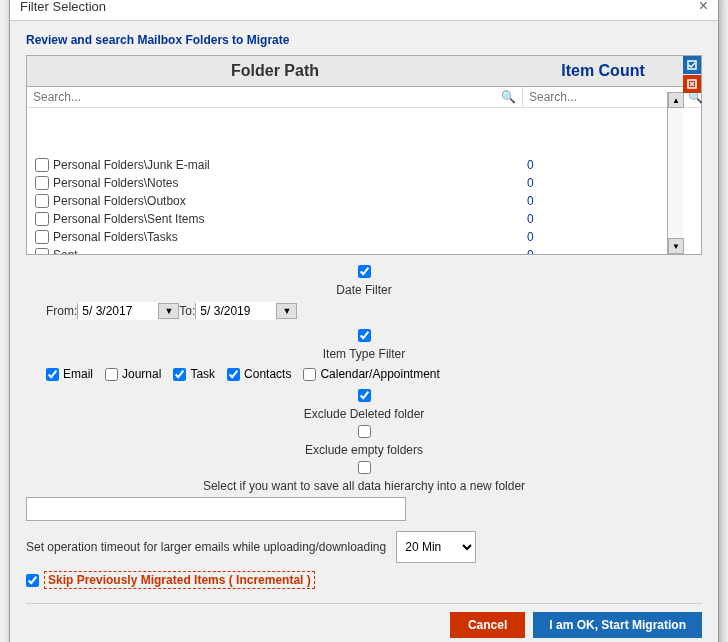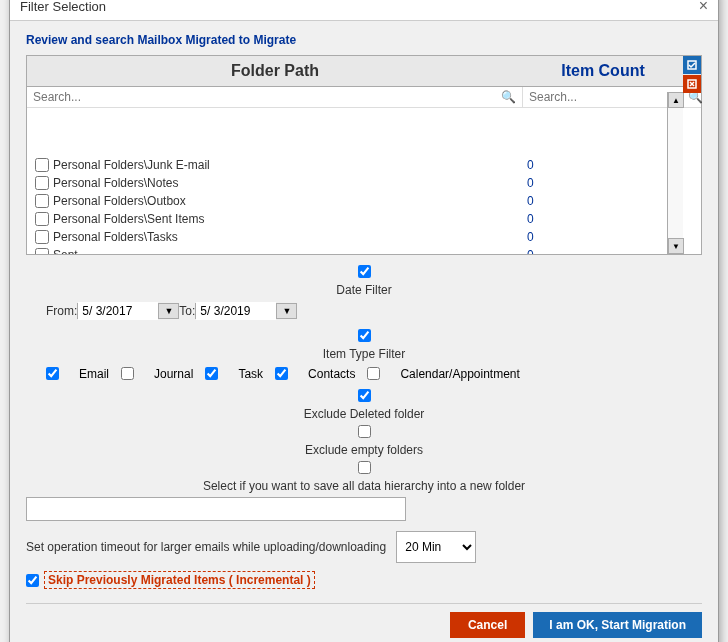--- a/index.html
+++ b/index.html
@@ -193,22 +193,22 @@
     .item-type-row {
       display: flex;
       align-items: center;
       gap: 12px;
       margin-top: 6px;
       margin-left: 20px;
       flex-wrap: wrap;
     }
     .item-type-check {
       display: flex;
-      align-items: flex-start;
-      gap: 20px;
+      align-items: flex-end;
+      gap: 4px;
       font-size: 12px;
       cursor: pointer;
     }
     .item-type-check input[type="checkbox"] {
       width: 13px;
       height: 13px;
     }
     .text-input-full {
       width: 100%;
       height: 24px;
@@ -283,21 +283,21 @@
 
 <div class="dialog">
 
   <div class="title-bar">
     <span class="title-bar-text">Filter Selection</span>
     <span class="title-bar-close">×</span>
   </div>
 
   <div class="dialog-body">
 
-    <div class="section-title">Review and search Mailbox Migrated to Migrate</div>
+    <div class="section-title">Review and search Mailbox Folders to Migrate</div>
 
     <div class="table-container" style="margin-right:0;">
 
       <div style="position:absolute;right:0;top:0;z-index:20;display:flex;flex-direction:column;gap:1px;">
         <div style="width:18px;height:18px;background:#1a6bb5;display:flex;align-items:center;justify-content:center;cursor:pointer;">
           <svg width="10" height="10" viewBox="0 0 10 10">
               <rect x="1" y="1" width="8" height="8" fill="none" stroke="white" stroke-width="1.5"></rect>
               <polyline points="2,5 4,7 8,3" fill="none" stroke="white" stroke-width="1.5"></polyline>
             </svg>
         </div>

